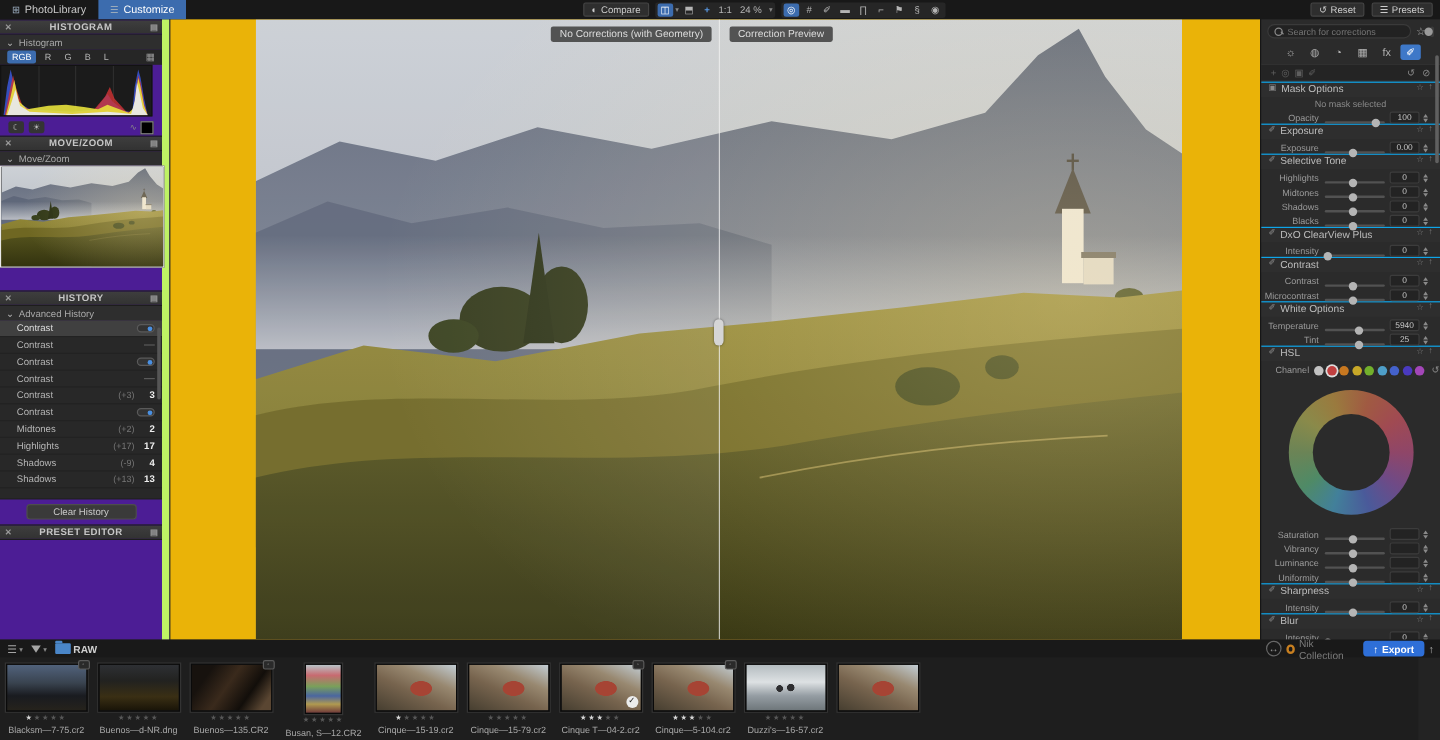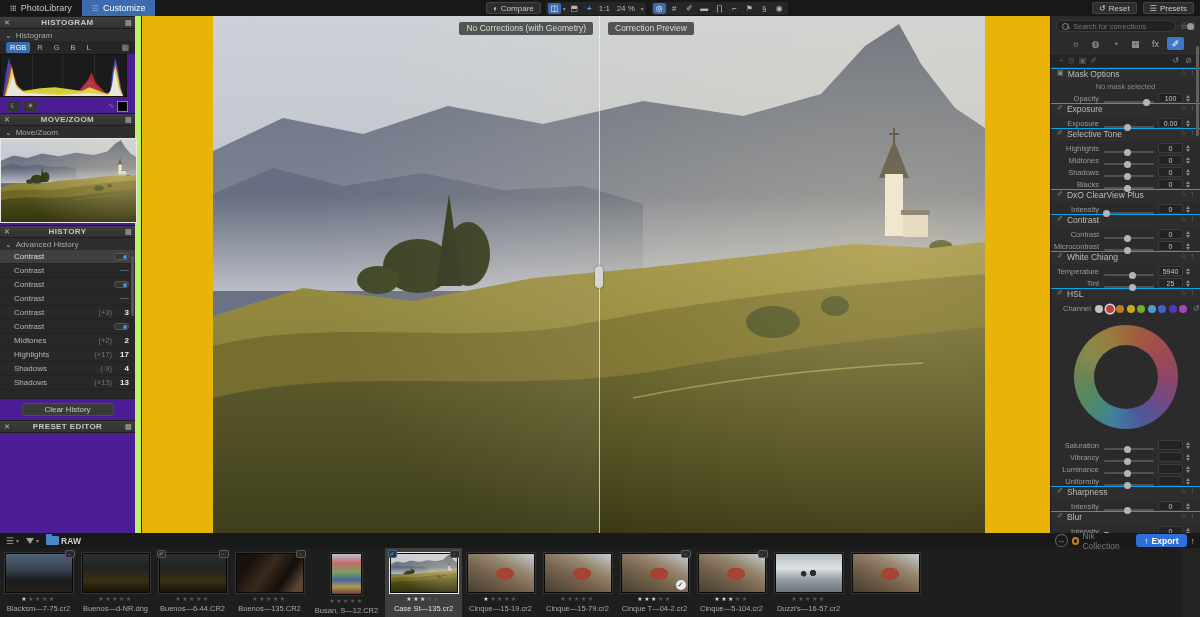--- a/index.html
+++ b/index.html
@@ -295,21 +295,21 @@
       <span class="pm">▤</span>
     </div>
     <div class="sub">
       <span>⌄</span>
       <span>Move/Zoom</span>
     </div>
     <svg class="mzthumb" width="135" height="85" viewBox="0 0 772 517" preserveAspectRatio="none">
         <use href="#landscape" xlink:href="#landscape"></use>
       </svg>
 
-    <div class="phead" style="margin-top:2px">
+    <div class="phead" style="margin-top:19px">
       <span class="px">✕</span>
       <span>HISTORY</span>
       <span class="pm">▤</span>
     </div>
     <div class="sub">
       <span>⌄</span>
       <span>Advanced History</span>
     </div>
     <div class="hlist" style="position:relative">
       <div class="hrow sel">
@@ -558,21 +558,21 @@
         </span>
       <span class="sval">0</span>
       <span class="stp">
           <b class="u"></b>
           <b class="d"></b>
         </span>
     </div>
 
     <div class="shead">
       <span class="li">✐</span>
-      <span>White Chiang</span>
+      <span>White Options</span>
       <span class="ri">
           <span>☆</span>
           <span>↑</span>
         </span>
     </div>
     <div class="srow">
       <span class="slbl">Temperature</span>
       <span class="strk">
           <span class="sknb" style="left:55%"></span>
         </span>
@@ -740,49 +740,30 @@
         </div>
       <div class="stars"><span class="on">★</span><span class="off">★★★★</span></div>
       <div class="fname">Blacksm—7-75.cr2</div>
     </div>
     <div class="slot">
       <div class="th t-city"></div>
       <div class="stars"><span class="on"></span><span class="off">★★★★★</span></div>
       <div class="fname">Buenos—d-NR.dng</div>
     </div>
     <div class="slot">
-      <div class="th t-city">
-          <span class="lbdg">✐</span>
-          <span class="bdg">◦</span>
-        </div>
-      <div class="stars"><span class="on"></span><span class="off">★★★★★</span></div>
-      <div class="fname">Buenos—6-44.CR2</div>
-    </div>
-    <div class="slot">
       <div class="th t-interior">
           <span class="bdg">◦</span>
         </div>
       <div class="stars"><span class="on"></span><span class="off">★★★★★</span></div>
       <div class="fname">Buenos—135.CR2</div>
     </div>
     <div class="slot">
       <div class="th port t-marketp"></div>
       <div class="stars"><span class="on"></span><span class="off">★★★★★</span></div>
       <div class="fname">Busan, S—12.CR2</div>
-    </div>
-    <div class="slot sel">
-      <div class="th">
-        <svg width="66" height="38" viewBox="0 0 772 517" preserveAspectRatio="none">
-            <use href="#landscape" xlink:href="#landscape"></use>
-          </svg>
-        <span class="lbdg blue">✐</span>
-        <span class="bdg">◦</span>
-      </div>
-      <div class="stars"><span class="on">★★★</span><span class="off">★★</span></div>
-      <div class="fname">Case St—135.cr2</div>
     </div>
     <div class="slot">
       <div class="th t-cinque"></div>
       <div class="stars"><span class="on">★</span><span class="off">★★★★</span></div>
       <div class="fname">Cinque—15-19.cr2</div>
     </div>
     <div class="slot">
       <div class="th t-cinque"></div>
       <div class="stars"><span class="on"></span><span class="off">★★★★★</span></div>
       <div class="fname">Cinque—15-79.cr2</div>

